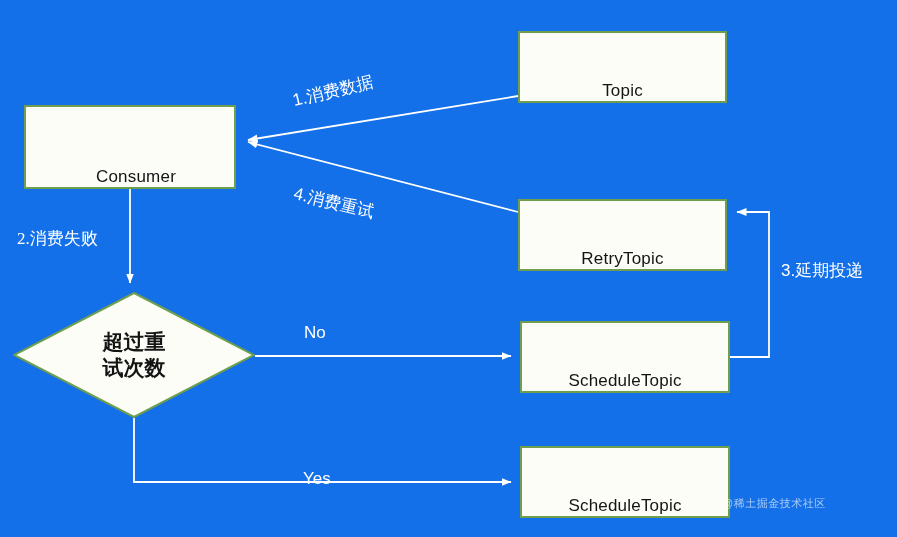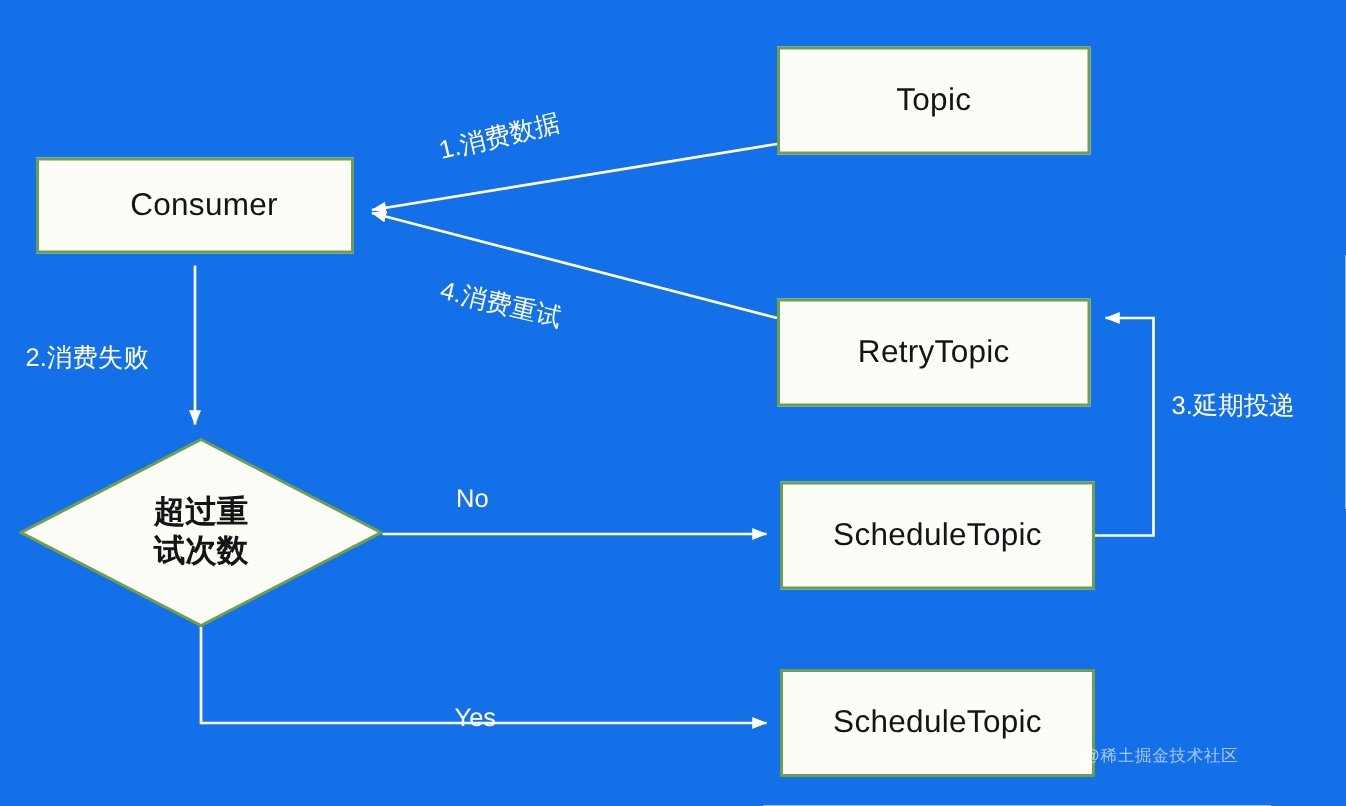--- a/index.html
+++ b/index.html
@@ -27,24 +27,24 @@
     width: 897px;
     height: 537px;
     pointer-events: none;
   }
   .node {
     position: absolute;
     background: #fdfdf8;
     border: 2px solid #6f9e4d;
     box-sizing: border-box;
     display: flex;
-    align-items: center;
+    align-items: flex-end;
     justify-content: center;
     color: #141414;
-    font-size: 21px;
+    font-size: 17px;
     font-weight: 400;
     letter-spacing: 0.2px;
     white-space: nowrap;
   }
   .node-label {
     display: block;
     text-align: center;
     line-height: 1.18;
   }
   .diamond-wrap {
@@ -111,21 +111,21 @@
 
     <path d="M130,177 L130,283" fill="none" stroke="#ffffff" stroke-width="1.8" marker-end="url(#arrowdown)"></path>
 
     <path d="M255,356 L511,356" fill="none" stroke="#ffffff" stroke-width="1.8" marker-end="url(#arrow)"></path>
 
     <path d="M134,418 L134,482 L511,482" fill="none" stroke="#ffffff" stroke-width="1.8" marker-end="url(#arrow)"></path>
 
     <path d="M730,357 L769,357 L769,212 L737,212" fill="none" stroke="#ffffff" stroke-width="1.8" marker-end="url(#arrow)"></path>
   </svg>
 
-  <div class="node" style="left:24px; top:105px; width:212px; height:64px;padding-left:12px;">
+  <div class="node" style="left:24px; top:105px; width:212px; height:84px;padding-left:12px;">
     <span class="node-label">Consumer</span>
   </div>
 
   <div class="node" style="left:518px; top:31px; width:209px; height:72px;">
     <span class="node-label">Topic</span>
   </div>
 
   <div class="node" style="left:518px; top:176px; width:209px; height:72px;margin-top:23px;">
     <span class="node-label">RetryTopic</span>
   </div>
@@ -141,21 +141,21 @@
   <div class="node" style="left:520px; top:321px; width:210px; height:72px;">
     <span class="node-label">ScheduleTopic</span>
   </div>
 
   <div class="node" style="left:520px; top:446px; width:210px; height:72px;">
     <span class="node-label">ScheduleTopic</span>
   </div>
 
   <div class="edge-label rot-neg" style="left:295px; top:92px;">1.消费数据</div>
 
-  <div class="edge-label" style="left:17px; top:230px;">2.消费失败</div>
+  <div class="edge-label" style="left:17px; top:230px;font-family:Liberation Serif, serif;">2.消费失败</div>
 
   <div class="edge-label" style="left:781px; top:262px;">3.延期投递</div>
 
   <div class="edge-label rot-pos" style="left:296px; top:185px;">4.消费重试</div>
 
   <div class="edge-label" style="left:304px; top:324px;">No</div>
 
   <div class="edge-label" style="left:303px; top:470px;">Yes</div>
 
   <div class="watermark" style="left:722px; top:496px;">@稀土掘金技术社区</div>

